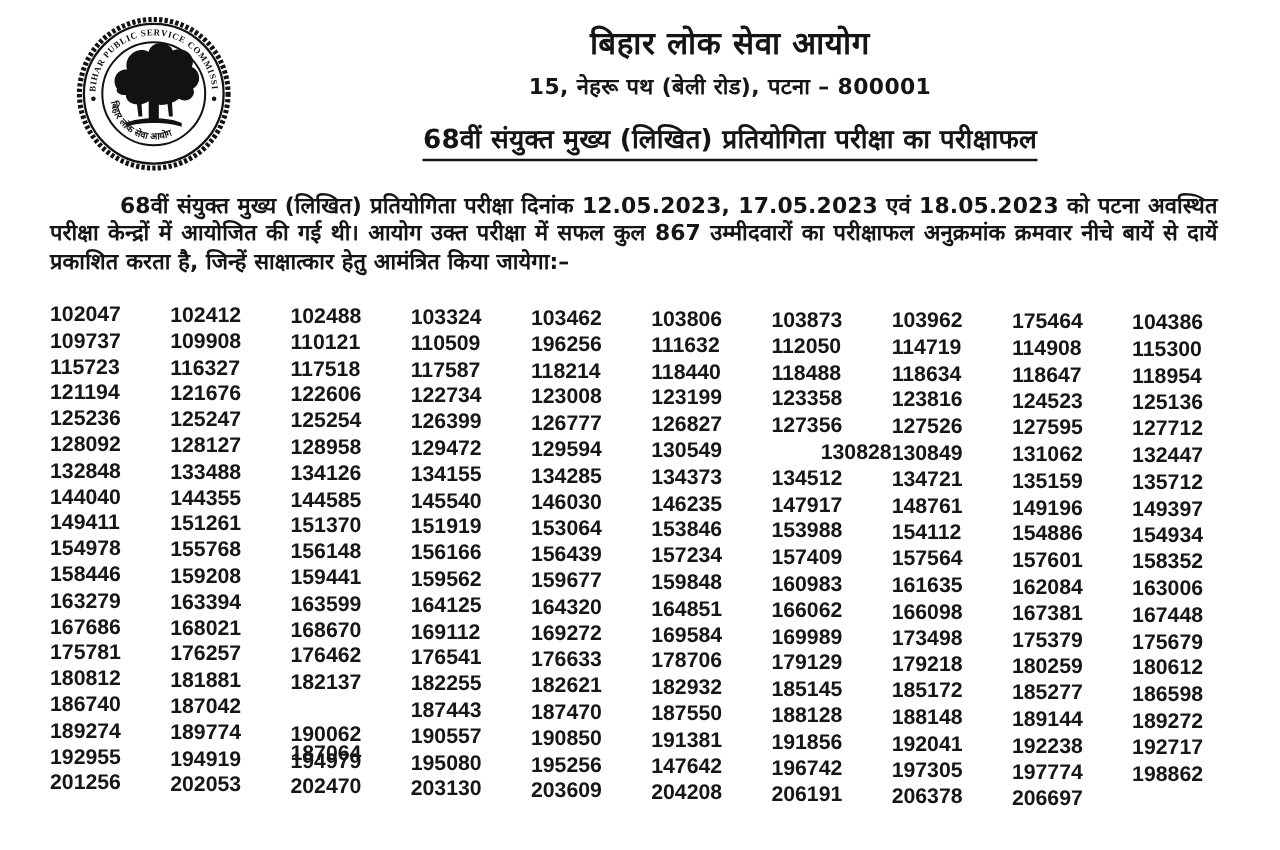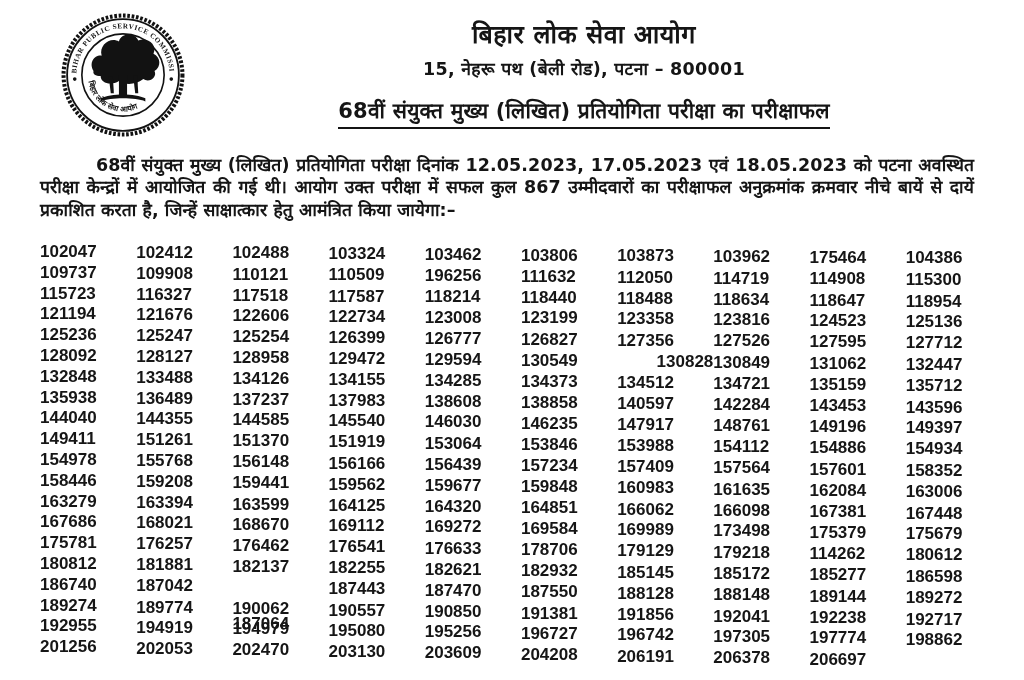--- a/index.html
+++ b/index.html
@@ -206,32 +206,20 @@
         <span class="roll-cell" style="transform: translateY(2.03px);">134126</span>
         <span class="roll-cell" style="transform: translateY(3.04px);">134155</span>
         <span class="roll-cell" style="transform: translateY(4.06px);">134285</span>
         <span class="roll-cell" style="transform: translateY(5.07px);">134373</span>
         <span class="roll-cell" style="transform: translateY(6.09px);">134512</span>
         <span class="roll-cell" style="transform: translateY(7.1px);">134721</span>
         <span class="roll-cell" style="transform: translateY(8.12px);">135159</span>
         <span class="roll-cell" style="transform: translateY(9.13px);">135712</span>
       </div>
       <div class="roll-row">
-        <span class="roll-cell" style="transform: translateY(0px);">135938</span>
-        <span class="roll-cell" style="transform: translateY(1.06px);">136489</span>
-        <span class="roll-cell" style="transform: translateY(2.12px);">137237</span>
-        <span class="roll-cell" style="transform: translateY(3.18px);">137983</span>
-        <span class="roll-cell" style="transform: translateY(4.24px);">138608</span>
-        <span class="roll-cell" style="transform: translateY(5.3px);">138858</span>
-        <span class="roll-cell" style="transform: translateY(6.36px);">140597</span>
-        <span class="roll-cell" style="transform: translateY(7.42px);">142284</span>
-        <span class="roll-cell" style="transform: translateY(8.48px);">143453</span>
-        <span class="roll-cell" style="transform: translateY(9.54px);">143596</span>
-      </div>
-      <div class="roll-row">
         <span class="roll-cell" style="transform: translateY(0px);">144040</span>
         <span class="roll-cell" style="transform: translateY(1.1px);">144355</span>
         <span class="roll-cell" style="transform: translateY(2.21px);">144585</span>
         <span class="roll-cell" style="transform: translateY(3.31px);">145540</span>
         <span class="roll-cell" style="transform: translateY(4.42px);">146030</span>
         <span class="roll-cell" style="transform: translateY(5.53px);">146235</span>
         <span class="roll-cell" style="transform: translateY(6.63px);">147917</span>
         <span class="roll-cell" style="transform: translateY(7.73px);">148761</span>
         <span class="roll-cell" style="transform: translateY(8.84px);">149196</span>
         <span class="roll-cell" style="transform: translateY(9.95px);">149397</span>
@@ -298,21 +286,21 @@
       </div>
       <div class="roll-row">
         <span class="roll-cell" style="transform: translateY(0px);">175781</span>
         <span class="roll-cell" style="transform: translateY(1.38px);">176257</span>
         <span class="roll-cell" style="transform: translateY(2.75px);">176462</span>
         <span class="roll-cell" style="transform: translateY(4.13px);">176541</span>
         <span class="roll-cell" style="transform: translateY(5.5px);">176633</span>
         <span class="roll-cell" style="transform: translateY(6.88px);">178706</span>
         <span class="roll-cell" style="transform: translateY(8.25px);">179129</span>
         <span class="roll-cell" style="transform: translateY(9.63px);">179218</span>
-        <span class="roll-cell" style="transform: translateY(11px);">114262</span>
+        <span class="roll-cell" style="transform: translateY(11px);">180259</span>
         <span class="roll-cell" style="transform: translateY(12.38px);">180612</span>
       </div>
       <div class="roll-row">
         <span class="roll-cell" style="transform: translateY(0px);">180812</span>
         <span class="roll-cell" style="transform: translateY(1.42px);">181881</span>
         <span class="roll-cell" style="transform: translateY(2.84px);">182137</span>
         <span class="roll-cell" style="transform: translateY(4.26px);">182255</span>
         <span class="roll-cell" style="transform: translateY(5.68px);">182621</span>
         <span class="roll-cell" style="transform: translateY(7.1px);">182932</span>
         <span class="roll-cell" style="transform: translateY(8.52px);">185145</span>
@@ -343,21 +331,21 @@
         <span class="roll-cell" style="transform: translateY(10.57px);">192041</span>
         <span class="roll-cell" style="transform: translateY(12.08px);">192238</span>
         <span class="roll-cell" style="transform: translateY(13.59px);">192717</span>
       </div>
       <div class="roll-row">
         <span class="roll-cell" style="transform: translateY(0px);">192955</span>
         <span class="roll-cell" style="transform: translateY(1.55px);">194919</span>
         <span class="roll-cell" style="transform: translateY(3.11px);">194979</span>
         <span class="roll-cell" style="transform: translateY(4.67px);">195080</span>
         <span class="roll-cell" style="transform: translateY(6.22px);">195256</span>
-        <span class="roll-cell" style="transform: translateY(7.77px);">196727</span>
+        <span class="roll-cell" style="transform: translateY(7.77px);">147642</span>
         <span class="roll-cell" style="transform: translateY(9.33px);">196742</span>
         <span class="roll-cell" style="transform: translateY(10.88px);">197305</span>
         <span class="roll-cell" style="transform: translateY(12.44px);">197774</span>
         <span class="roll-cell" style="transform: translateY(13.99px);">198862</span>
       </div>
       <div class="roll-row">
         <span class="roll-cell" style="transform: translateY(0px);">201256</span>
         <span class="roll-cell" style="transform: translateY(1.6px);">202053</span>
         <span class="roll-cell" style="transform: translateY(3.2px);">202470</span>
         <span class="roll-cell" style="transform: translateY(4.8px);">203130</span>

